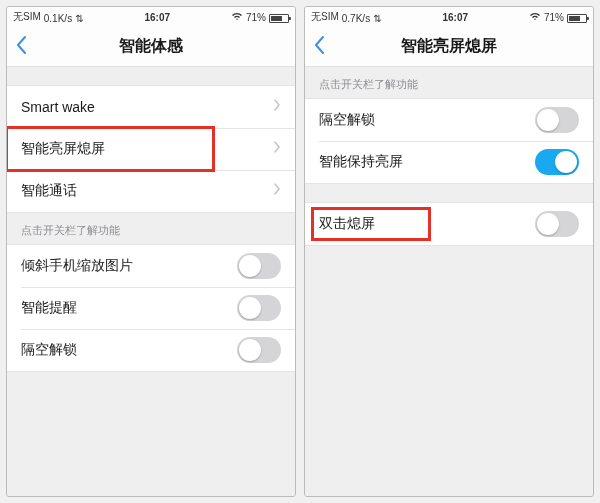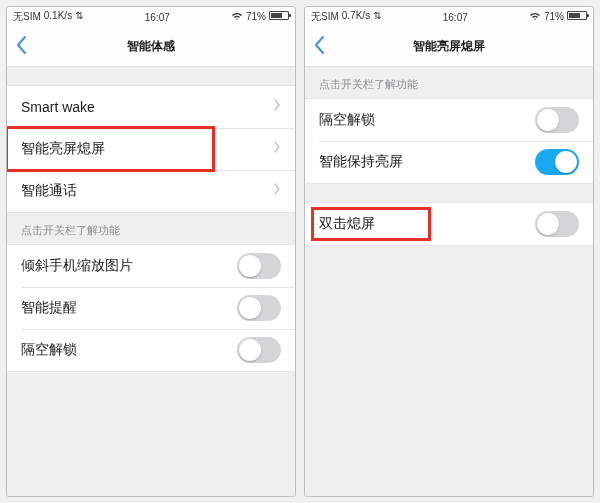--- a/index.html
+++ b/index.html
@@ -27,22 +27,22 @@
     height: 20px;
     background: #fdfdfd;
     display: flex;
     align-items: center;
     justify-content: space-between;
     padding: 0 6px;
     font-size: 10px;
     color: #333;
   }
   .statusbar .sb-left,
-  .statusbar .sb-right { display: flex; align-items: flex-start; gap: 3px; }
-  .statusbar .sb-center { font-weight: 400; }
+  .statusbar .sb-right { display: flex; align-items: flex-end; gap: 3px; }
+  .statusbar .sb-center { font-weight: 700; }
   .battery {
     display: inline-block;
     width: 20px; height: 9px;
     border: 1px solid #444;
     border-radius: 1px;
     position: relative;
   }
   .battery::after {
     content: "";
     position: absolute;
@@ -67,21 +67,21 @@
   }
   .navbar .back {
     position: absolute;
     left: 8px;
     color: #3f8fe6;
     font-size: 22px;
     line-height: 1;
     cursor: pointer;
   }
   .navbar .title {
-    font-size: 12px;
+    font-size: 16px;
     font-weight: 600;
     color: #1a1a1a;
   }
   .content {
     flex: 1;
     overflow: hidden;
     background: #efeff0;
   }
   .section-hint {
     font-size: 11px;

